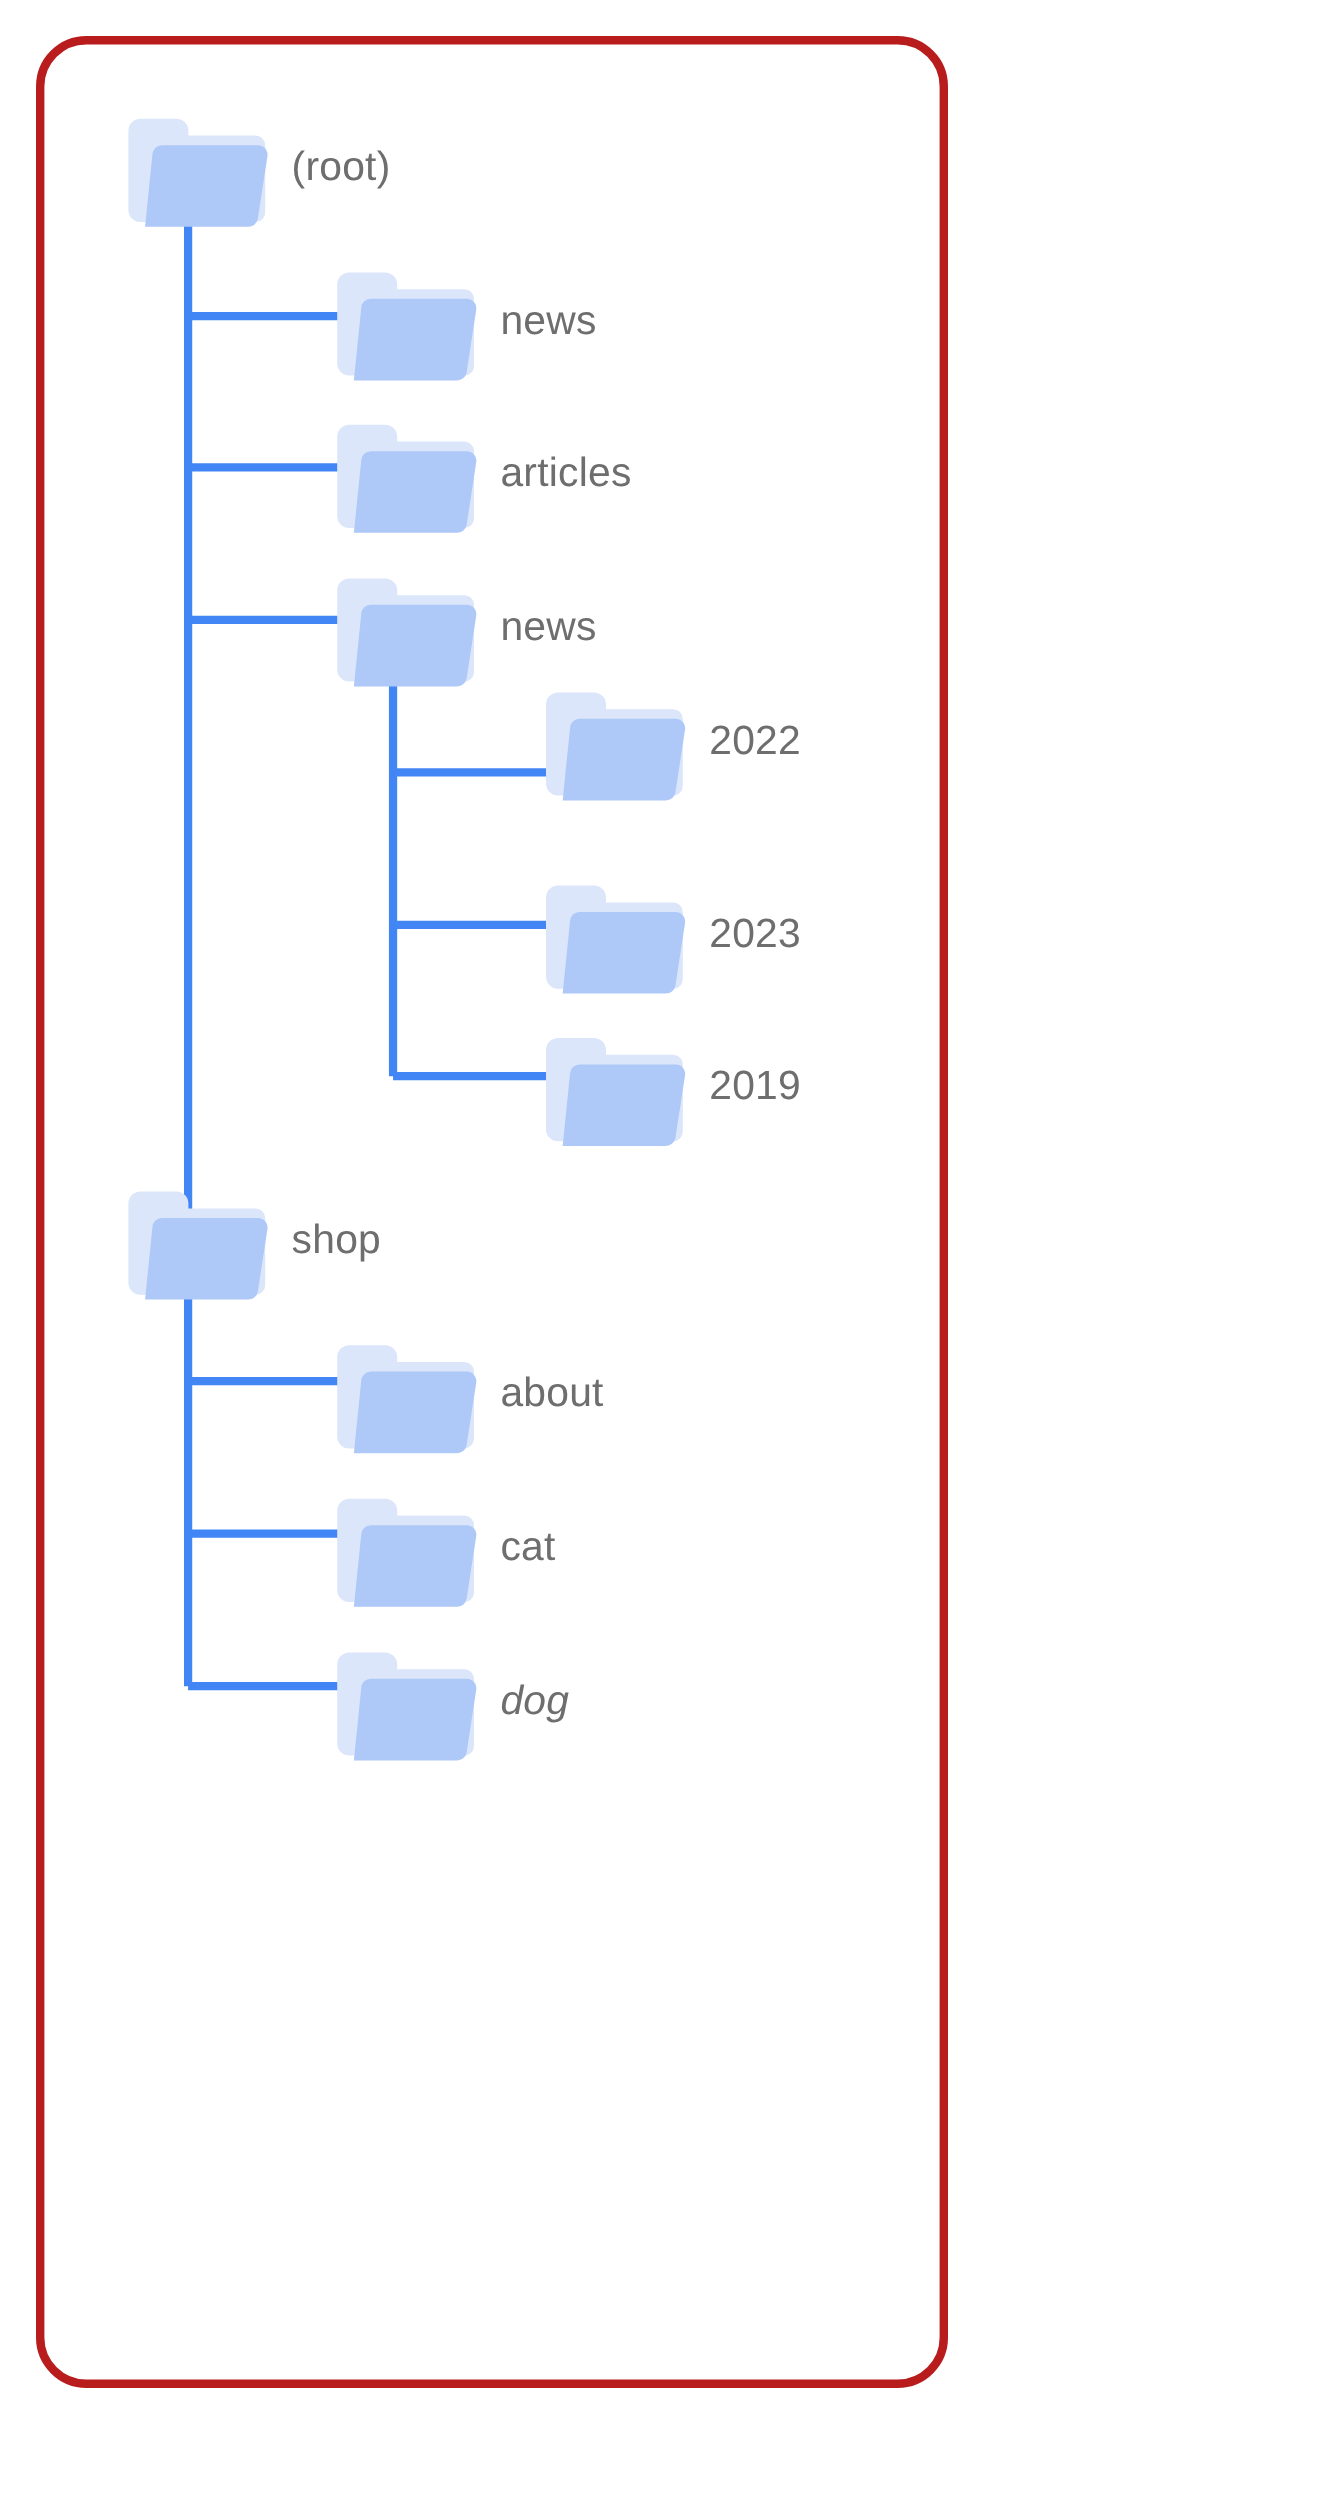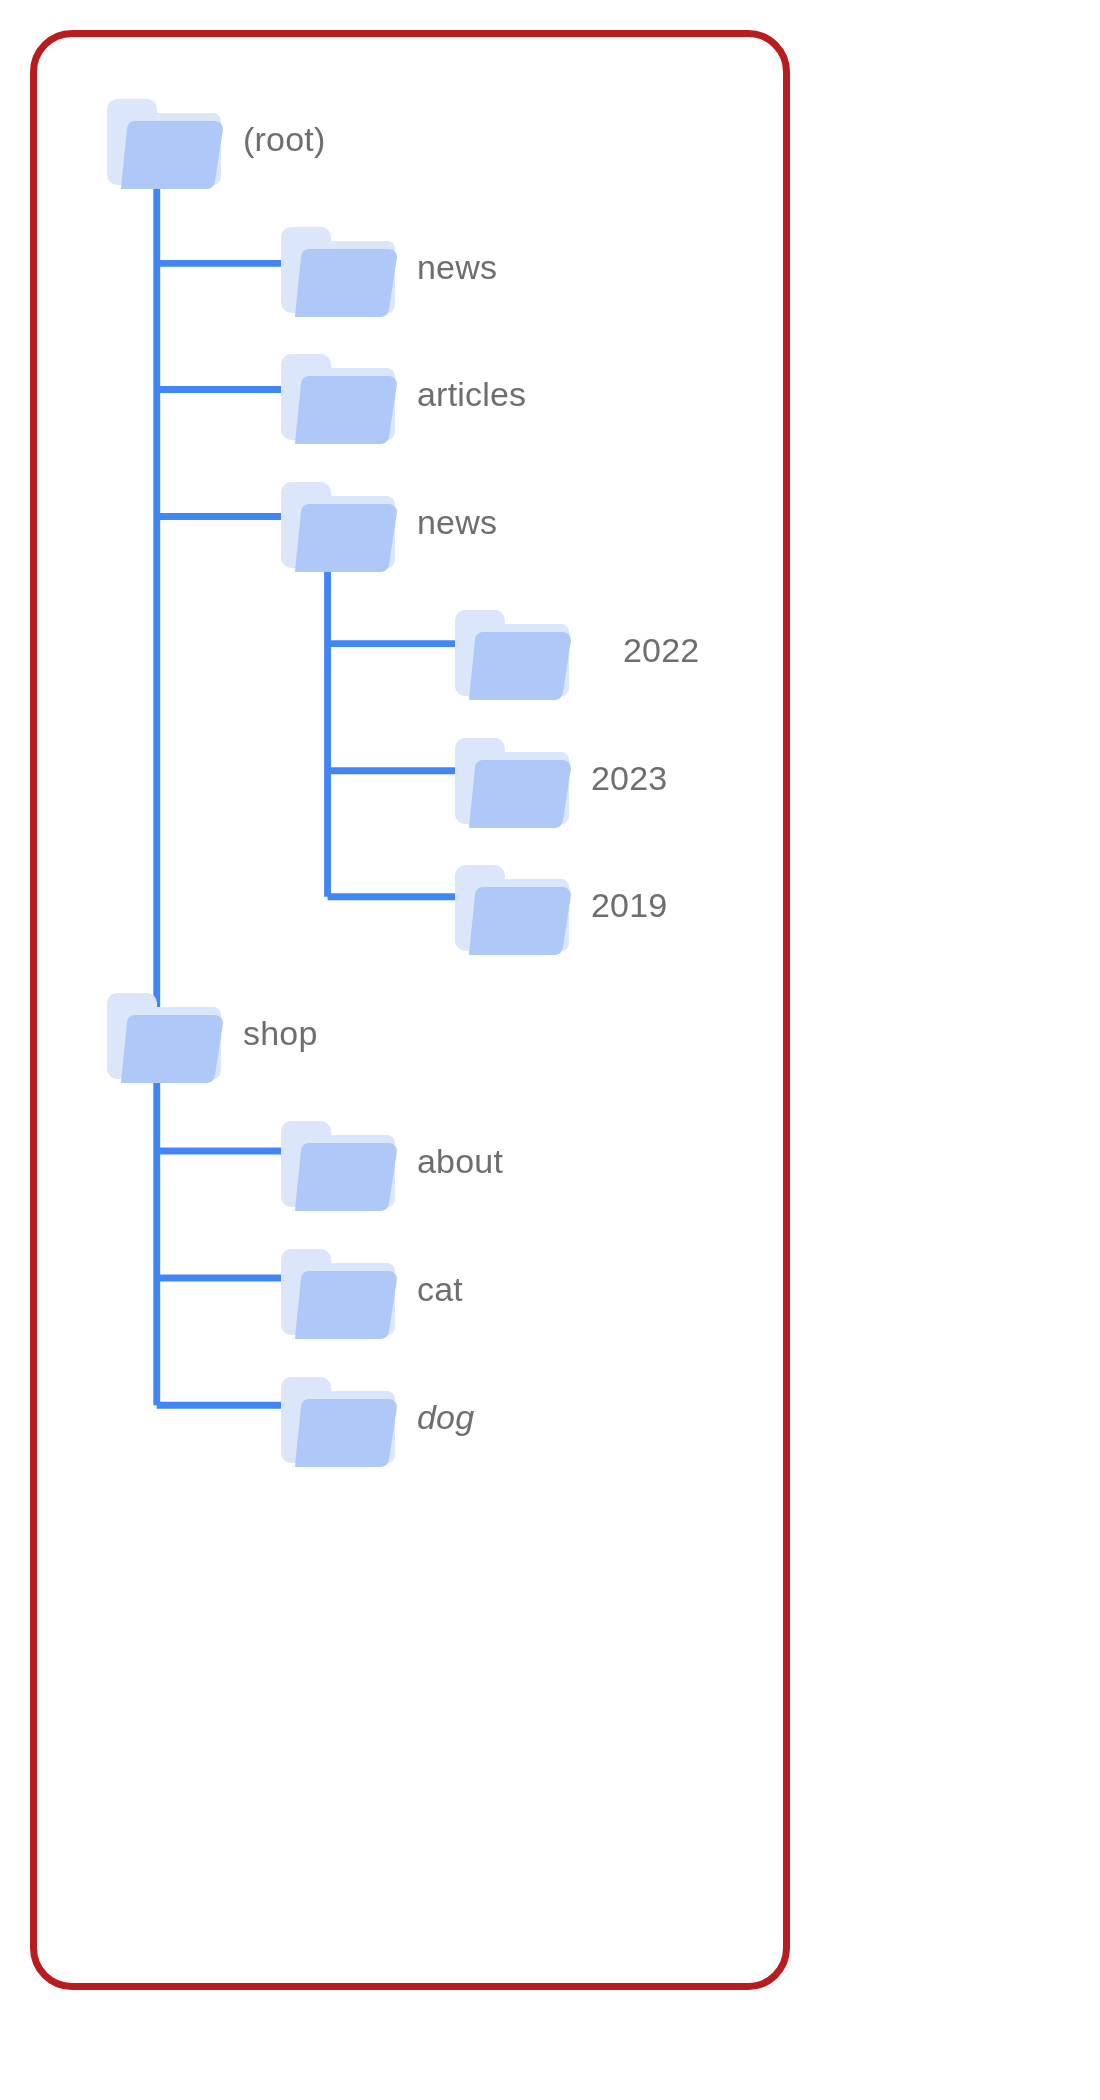--- a/index.html
+++ b/index.html
@@ -127,21 +127,21 @@
       </div>
       <div class="node depth-1" style="top: 435px;">
         <span class="folder-icon">
   <svg viewBox="0 0 120 96" xmlns="http://www.w3.org/2000/svg">
     <path d="M2 18 a10 10 0 0 1 10 -10 h30 a10 10 0 0 1 10 10 v4 h56 a8 8 0 0 1 8 8 v56 a8 8 0 0 1 -8 8 h-96 a10 10 0 0 1 -10 -10 z" fill="#dbe6fb"></path>
     <path d="M22 38 a8 8 0 0 1 8 -8 h80 a8 8 0 0 1 7.8 9.6 l-8 52 a8 8 0 0 1 -7.9 6.4 h-86 z" fill="#aec8f8"></path>
   </svg>
         </span>
         <span class="node-label">news</span>
       </div>
-      <div class="node depth-2" style="top: 563px; gap: 32px;">
+      <div class="node depth-2" style="top: 530px;">
         <span class="folder-icon">
   <svg viewBox="0 0 120 96" xmlns="http://www.w3.org/2000/svg">
     <path d="M2 18 a10 10 0 0 1 10 -10 h30 a10 10 0 0 1 10 10 v4 h56 a8 8 0 0 1 8 8 v56 a8 8 0 0 1 -8 8 h-96 a10 10 0 0 1 -10 -10 z" fill="#dbe6fb"></path>
     <path d="M22 38 a8 8 0 0 1 8 -8 h80 a8 8 0 0 1 7.8 9.6 l-8 52 a8 8 0 0 1 -7.9 6.4 h-86 z" fill="#aec8f8"></path>
   </svg>
         </span>
         <span class="node-label">2022</span>
       </div>
       <div class="node depth-2" style="top: 691px;">
         <span class="folder-icon">

